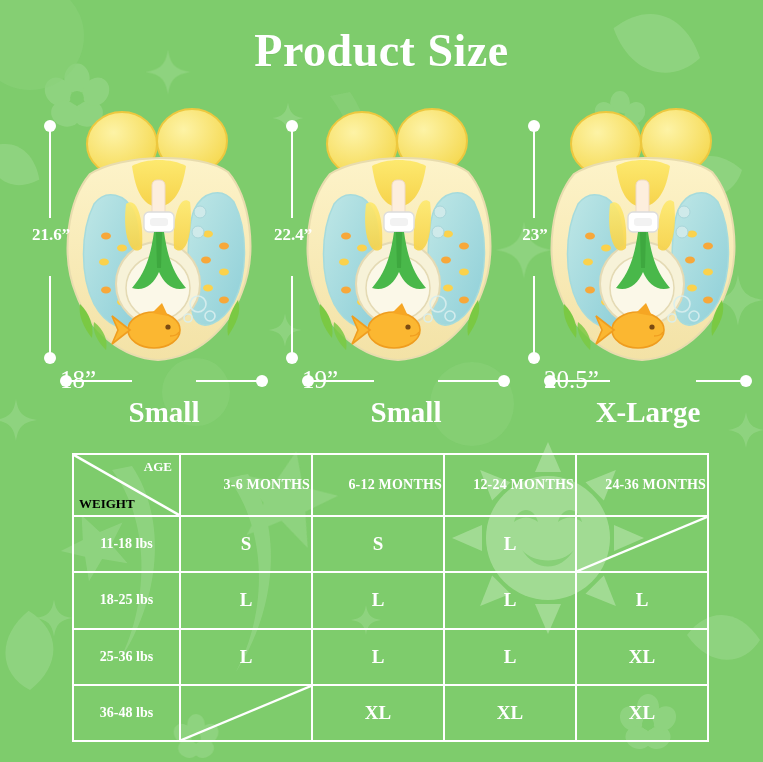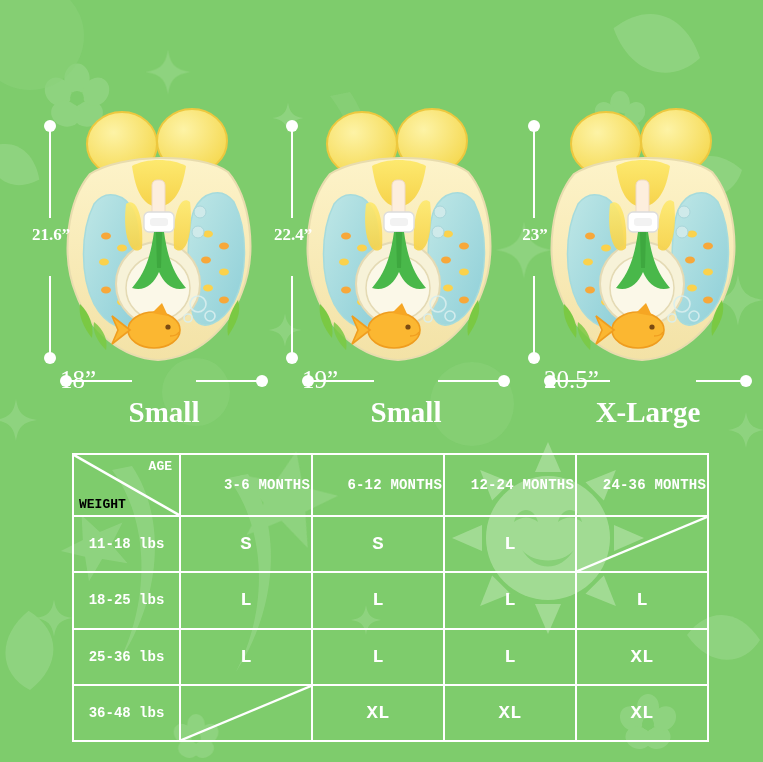--- a/index.html
+++ b/index.html
@@ -80,21 +80,21 @@
   
   .sizetable{
     position:absolute;left:72px;top:453px;width:620px;height:289px;
   }
   .sizetable table{
     width:620px;height:289px;border-collapse:collapse;table-layout:fixed;
   }
   .sizetable td{
     border:2px solid #ffffff;
     color:#ffffff;text-align:center;vertical-align:middle;
-    font-weight:bold;position:relative;font-family:Liberation Mono, monospace;
+    font-weight:bold;position:relative;
   }
   .col-w{width:105px;}
   .col-a{width:128px;}
   td.hdr{font-size:14px;letter-spacing:.2px;height:58px;text-align:right;}
   td.rowlab{font-size:14px;}
   td.val{font-size:19px;}
 
   .cornercell{padding:0;height:58px;}
   .cornerbox{position:absolute;inset:0;}
   .cornerbox .diag{position:absolute;left:0;top:0;width:100%;height:100%;}
@@ -188,20 +188,21 @@
       </g>
 
       <g fill="#8ad27a" opacity="0.55">
         <circle cx="30" cy="36" r="54"></circle>
         <circle cx="472" cy="404" r="42"></circle>
         <circle cx="196" cy="392" r="34"></circle>
       </g>
     </svg>
   </div>
 
+  <div class="title">Product Size</div>
 
   <div class="products">
 
     <div class="prod prod-1">
       <svg viewBox="0 0 228 266">
         <defs>
           <linearGradient id="g1a" x1="0" y1="0" x2="0" y2="1">
             <stop offset="0" stop-color="#fdf3c9"></stop>
               <stop offset="1" stop-color="#f3e2a6"></stop>
           </linearGradient>

